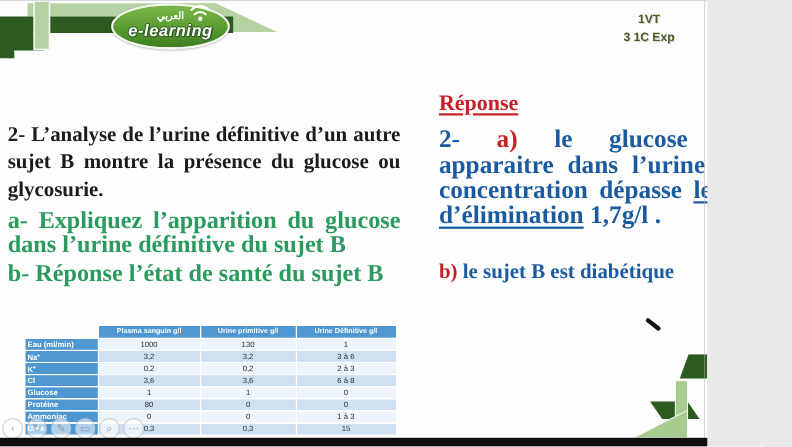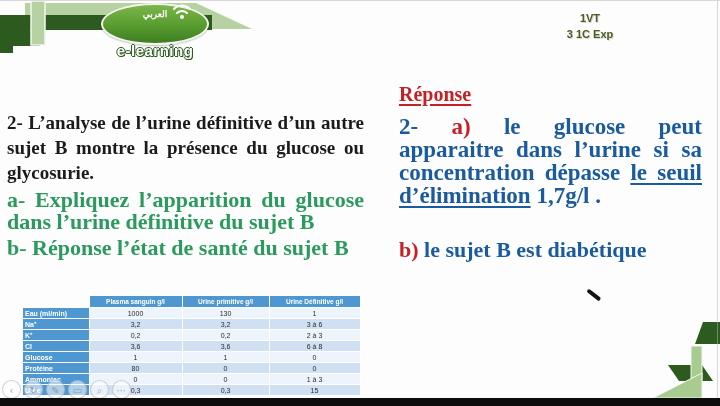--- a/index.html
+++ b/index.html
@@ -1,48 +1,48 @@
 <!DOCTYPE html>
 <html><head>
 <meta charset="utf-8">
 <style>
   html,body{margin:0;padding:0;}
   body{width:720px;height:406px;font-family:"Liberation Serif",serif;background:#e9e9e9;}
-  .slide{position:relative;width:720px;height:406px;background:#fdfdfd;overflow:hidden;
+  .slide{position:relative;width:643px;height:406px;background:#fdfdfd;overflow:hidden;
          border-top:1px solid #d8d8d8;box-sizing:border-box;}
 
   
   .hdr-svg{position:absolute;left:0;top:0;width:720px;height:62px;}
   .logo{position:absolute;left:101px;top:2px;width:108px;height:42px;border-radius:50%;
         background:linear-gradient(180deg,#7cb74b 0%,#579b2e 55%,#3f7d22 100%);
         border:2px solid #f2f6ec;box-sizing:border-box;box-shadow:0 1px 2px rgba(0,0,0,.25);}
   .logo-arabic{position:absolute;left:0;top:4px;width:100%;text-align:center;
         font-family:"Liberation Sans",sans-serif;font-size:9px;color:#ffffff;font-weight:bold;}
   .logo-brand{position:absolute;left:0;top:15px;width:100%;text-align:center;
-        font-family:"Liberation Sans",sans-serif;font-size:15px;font-weight:bold;
+        font-family:"Liberation Sans",sans-serif;font-size:15px;font-weight:bold;font-style:italic;
         color:#ffffff;letter-spacing:.5px;
-        text-shadow:-1px 0 #2d5a1e,1px 0 #2d5a1e,0 -1px #2d5a1e,0 1px #2d5a1e,1px 1px #2d5a1e;margin-top:22px;}
+        text-shadow:-1px 0 #2d5a1e,1px 0 #2d5a1e,0 -1px #2d5a1e,0 1px #2d5a1e,1px 1px #2d5a1e;}
   .wifi{position:absolute;right:14px;top:-2px;width:22px;height:18px;}
   .class-info{position:absolute;left:535px;top:9px;width:110px;text-align:center;
         font-family:"Liberation Sans",sans-serif;font-weight:bold;color:#4b5c25;
         font-size:11px;line-height:16px;text-shadow:1px 1px 0 rgba(0,0,0,.15);}
 
   
   .question{position:absolute;left:7px;top:109px;width:357px;text-align:justify;}
   .q-statement{margin:0;font-size:19px;font-weight:bold;color:#1b1b1b;line-height:25px;}
   .q-green{margin:4px 0 0 0;font-size:22px;font-weight:bold;color:#2a9a5e;line-height:22px;}
 
   
   .answer{position:absolute;left:371px;top:82px;width:303px;margin-left:28px;}
   .a-title{margin:0 0 9px 0;font-size:20px;font-weight:bold;color:#c42127;
            text-decoration:underline;text-underline-offset:3px;}
   .a-para{margin:0;font-size:23px;font-weight:bold;color:#1a5a9e;line-height:23px;text-align:justify;}
   .red{color:#c42127;}
   .u{text-decoration:underline;text-underline-offset:3px;}
-  .a-b-line{margin:30px 0 0 0;font-size:22px;font-weight:bold;color:#1a5a9e;}
+  .a-b-line{margin:30px 0 0 0;font-size:19px;font-weight:bold;color:#1a5a9e;}
 
   
   .tbl{position:absolute;left:22px;top:294px;border-collapse:collapse;
        font-family:"Liberation Sans",sans-serif;font-size:7px;table-layout:fixed;}
   .tbl th,.tbl td{border:1px solid #ffffff;padding:0 2px;height:10px;overflow:hidden;white-space:nowrap;}
   .tbl th{background:#4e97d1;color:#ffffff;font-weight:bold;font-size:6.5px;text-align:center;height:11px;}
   .tbl th.blank{background:transparent;border:none;}
   .tbl td.rowlab{background:#4e97d1;color:#ffffff;font-weight:bold;text-align:left;}
   .tbl td.val{text-align:center;color:#2c2c2c;}
   .tbl tr.odd td.val{background:#eef4fb;}

